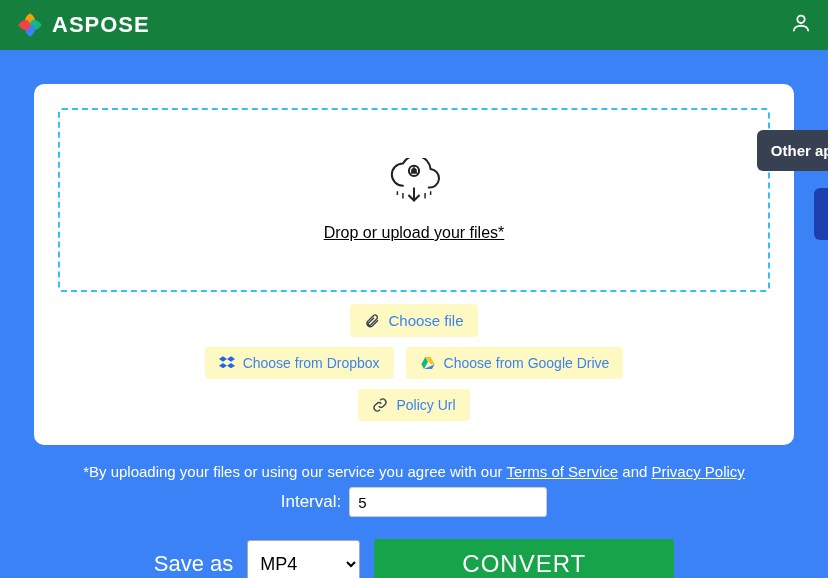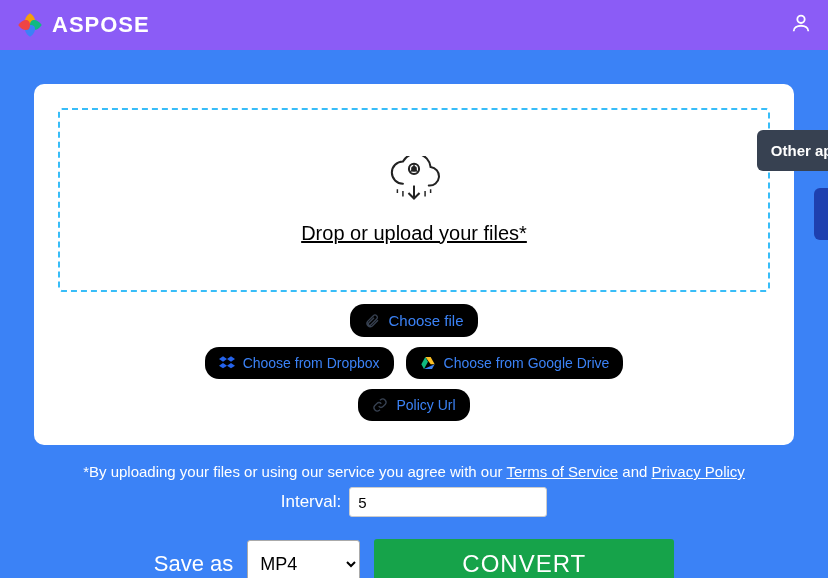--- a/index.html
+++ b/index.html
@@ -5,21 +5,21 @@
     * { margin: 0; padding: 0; box-sizing: border-box; }
     body {
       font-family: Arial, Helvetica, sans-serif;
       background: #3b82f6;
       width: 828px;
       height: 578px;
       overflow: hidden;
       position: relative;
     }
     .header {
-      background: #8b5cf6;
+      background: #15803d;
       height: 50px;
       display: flex;
       align-items: center;
       justify-content: space-between;
       padding: 0 16px;
     }
     .logo {
       display: flex;
       align-items: center;
       gap: 8px;
@@ -53,36 +53,36 @@
       display: flex;
       flex-direction: column;
       align-items: center;
       justify-content: center;
       cursor: pointer;
       padding: 20px 10px;
     }
     .cloud-icon { width: 60px; height: 48px; color: #222; }
     .drop-text {
       margin-top: 14px;
-      font-size: 20px;
+      font-size: 16px;
       color: #000;
       text-decoration: underline;
     }
     .source-buttons {
       display: flex;
       flex-wrap: wrap;
       justify-content: center;
       gap: 10px;
       margin-top: 12px;
     }
     .source-row { width: 100%; display: flex; justify-content: center; gap: 12px; }
     .src-btn {
-      background: #000000;
+      background: #fef9c3;
       border: none;
-      border-radius: 14px;
+      border-radius: 4px;
       padding: 8px 14px;
       font-size: 14px;
       color: #3b82f6;
       cursor: pointer;
       display: inline-flex;
       align-items: center;
       gap: 8px;
     }
     .src-btn .ico { width: 16px; height: 16px; display: inline-flex; }
     .src-btn.primary { font-size: 15px; }

